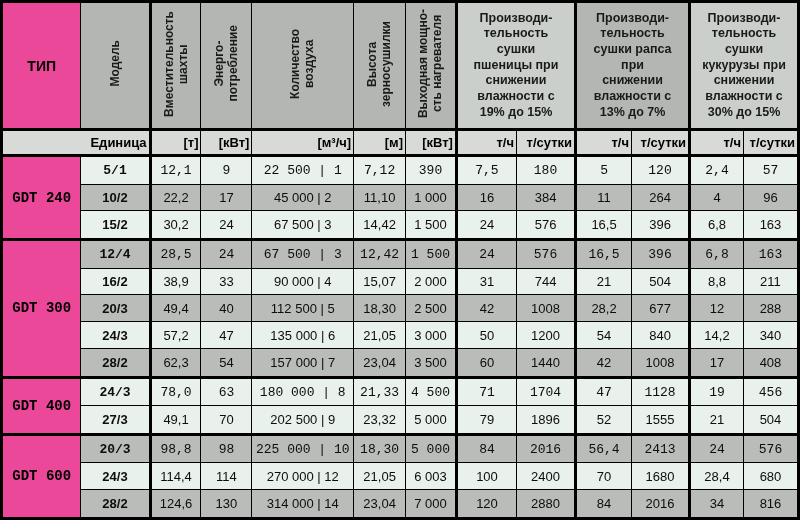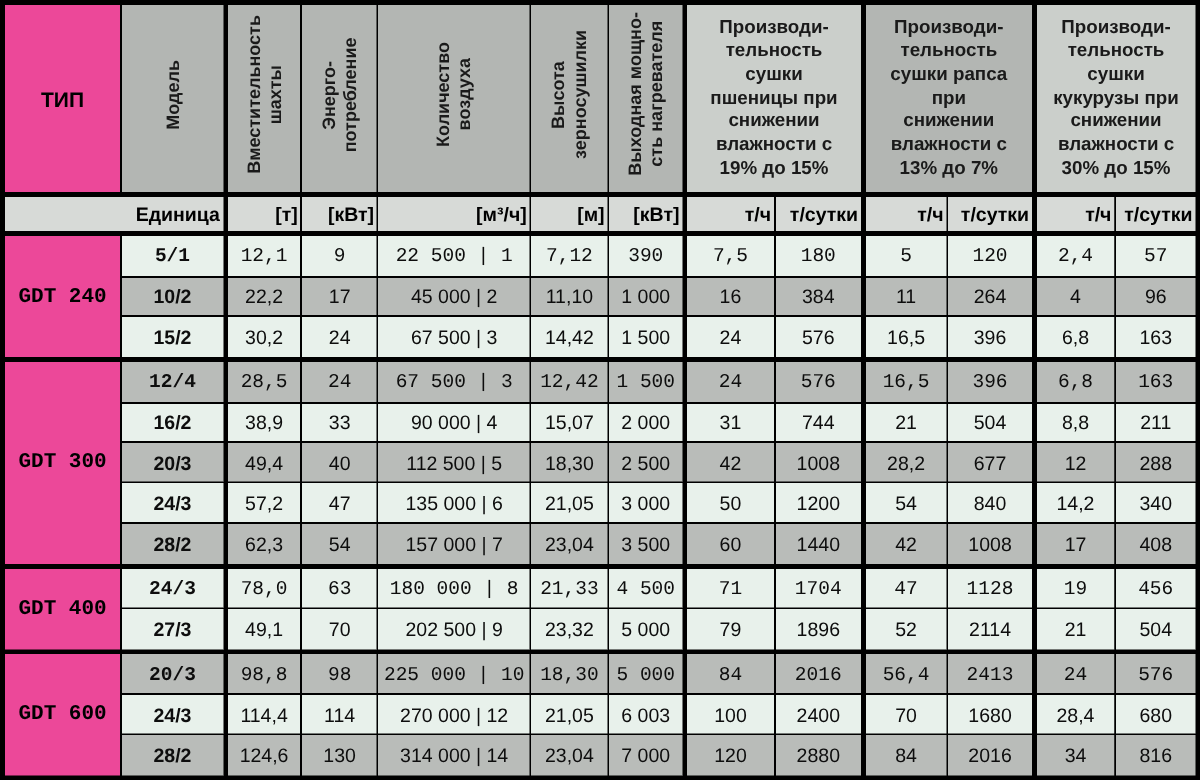--- a/index.html
+++ b/index.html
@@ -283,21 +283,21 @@
       <tr class="light">
         <td class="c0">27/3</td>
         <td class="c1 tl">49,1</td>
         <td class="c2">70</td>
         <td class="c3">202 500 | 9</td>
         <td class="c4">23,32</td>
         <td class="c5">5 000</td>
         <td class="c6 tl">79</td>
         <td class="c7">1896</td>
         <td class="c8 tl">52</td>
-        <td class="c9">2114</td>
+        <td class="c9">1555</td>
         <td class="c10 tl">21</td>
         <td class="c11">504</td>
       </tr>
       <tr class="dark gs">
         <th rowspan="3" class="green type-cell">GDT 600</th>
         <td class="c0">20/3</td>
         <td class="c1 tl">98,8</td>
         <td class="c2">98</td>
         <td class="c3">225 000 | 10</td>
         <td class="c4">18,30</td>

